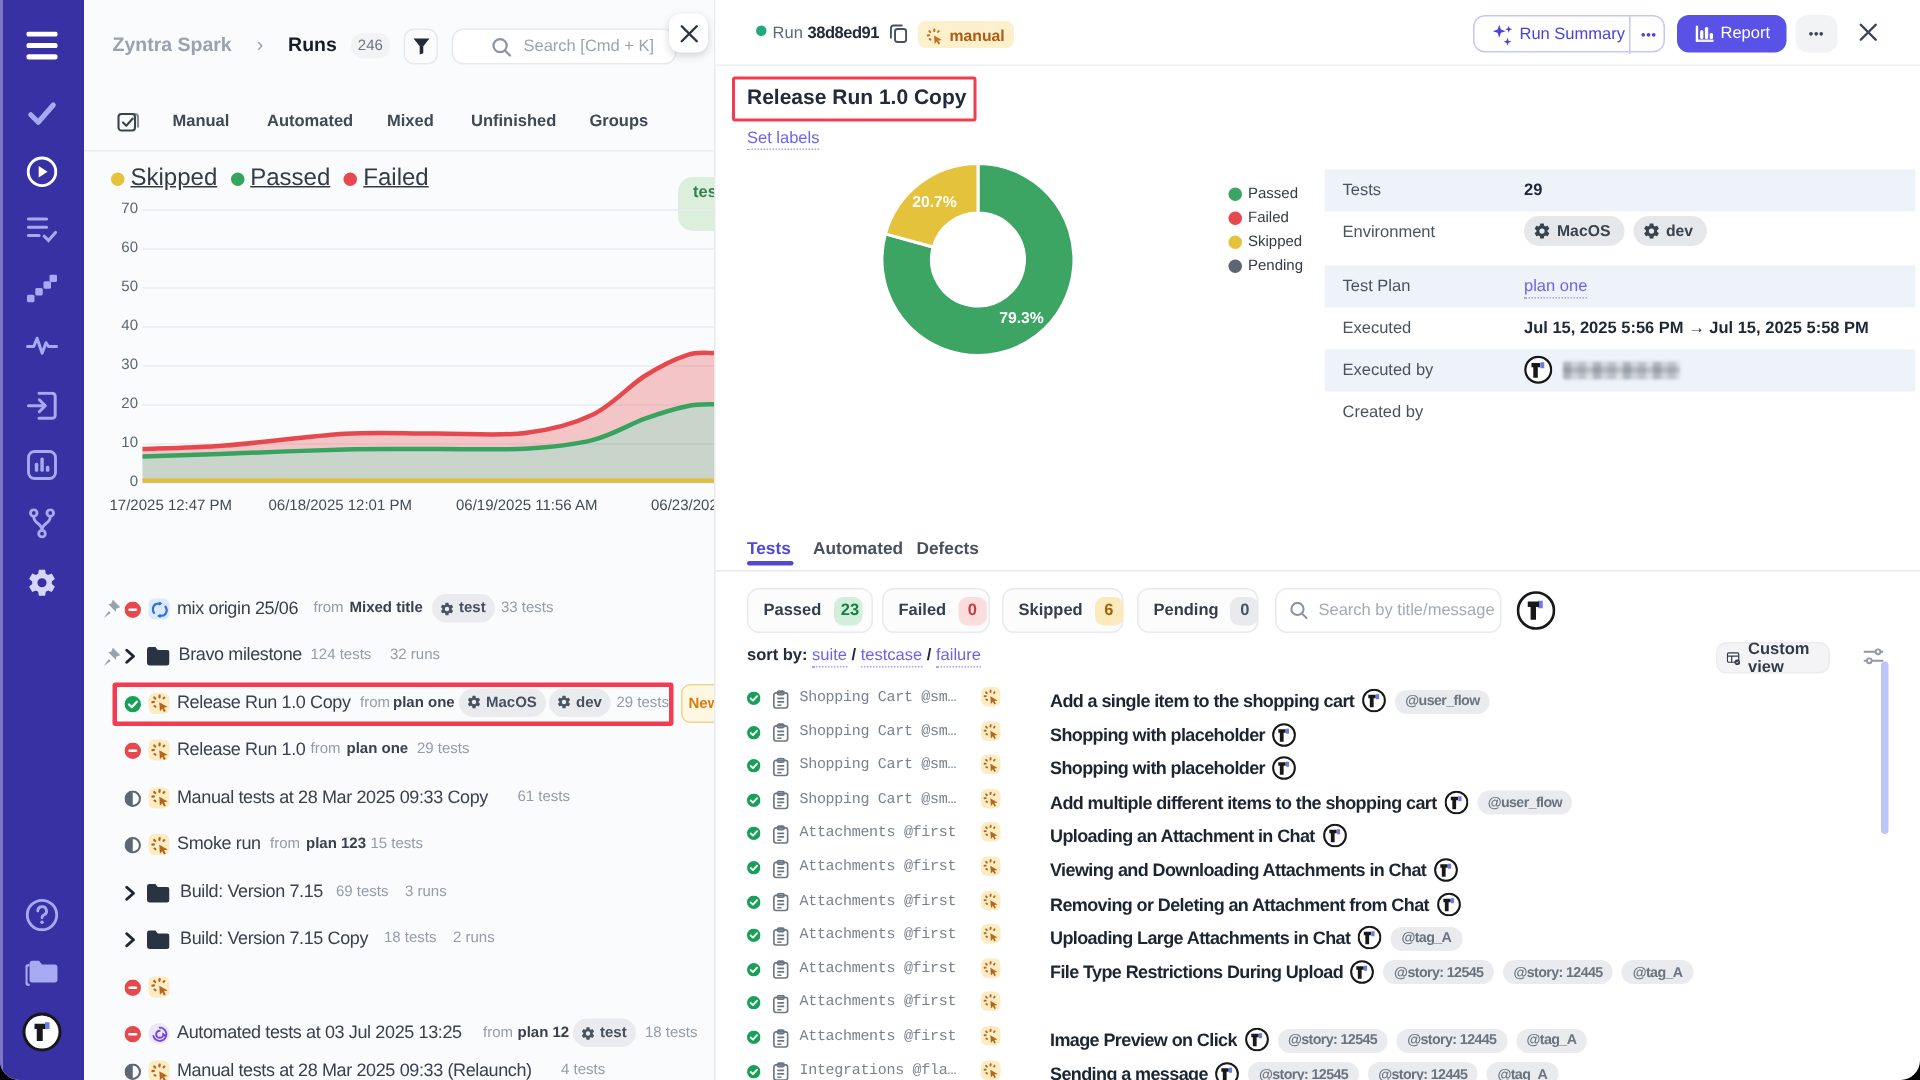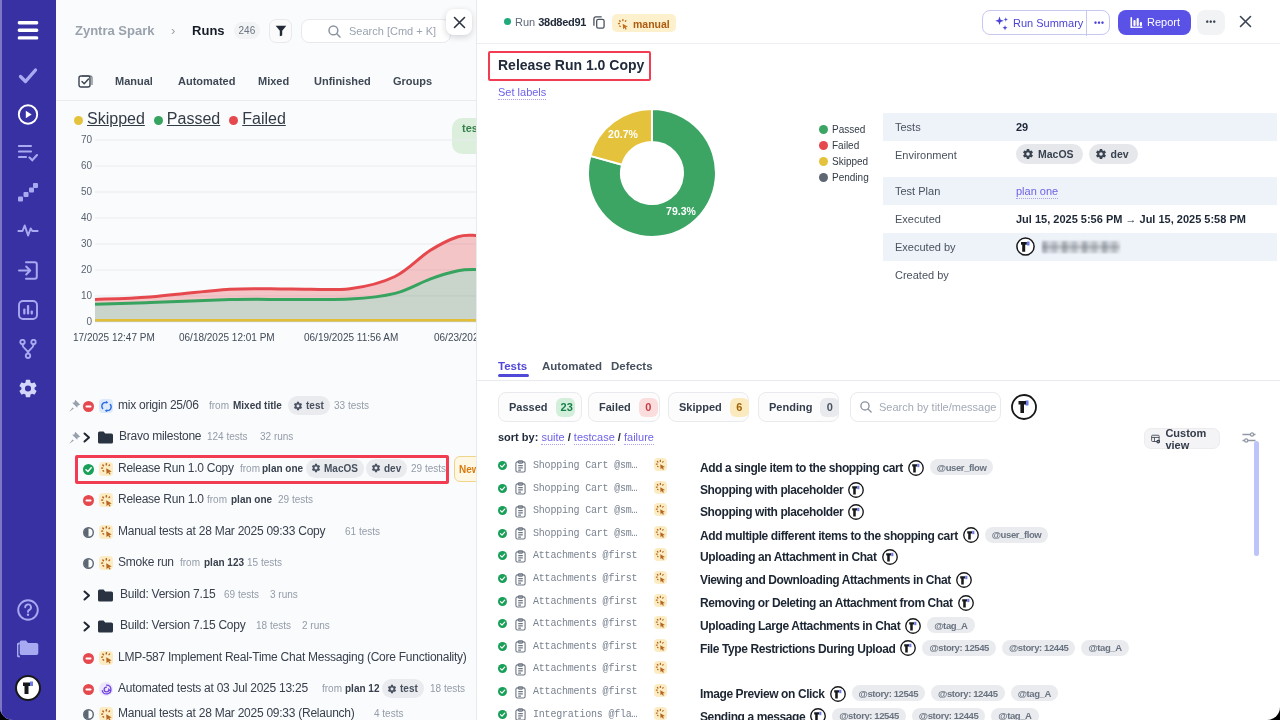--- a/index.html
+++ b/index.html
@@ -413,21 +413,20 @@
               <g fill="#b5651d">
                 <path d="M6.2 6.2 L11.8 9.4 L9.3 9.9 L10.6 12 L9.3 12.6 L8.2 10.5 L6.6 12.2 Z"></path>
                 <rect x="5.6" y="1.0" width="1.5" height="2.6" rx="0.7" transform="rotate(8 6.3 2.3)"></rect>
                 <rect x="2.4" y="2.2" width="1.5" height="2.4" rx="0.7" transform="rotate(-40 3.1 3.4)"></rect>
                 <rect x="0.9" y="5.3" width="2.4" height="1.5" rx="0.7" transform="rotate(-8 2.1 6)"></rect>
                 <rect x="2.2" y="8.2" width="2.2" height="1.4" rx="0.7" transform="rotate(35 3.3 8.9)"></rect>
                 <rect x="8.6" y="2.2" width="1.4" height="2.2" rx="0.7" transform="rotate(40 9.3 3.3)"></rect>
               </g>
             </svg>
           </div>
-<span class="rr-title abs" style="left:62px;top:7px;white-space:nowrap">LMP-587 Implement Real-Time Chat Messaging (Core Functionality)</span>
 </div>
 
 <div class="runrow" style="top:674px">
 <svg class="abs" style="left:27px;top:10px" width="11" height="11" viewBox="0 0 11 11">
             <circle cx="5.5" cy="5.5" r="5.5" fill="#e5484d"></circle>
             <rect x="2.5" y="4.6" width="6" height="1.8" rx="0.9" fill="#fff"></rect>
           </svg>
 <div class="typeico abs" style="left:43px;top:8px;background:#ece7fc;border-radius:50%">
             <svg width="11" height="11" viewBox="0 0 12 12">
               <path d="M6 1.2 a4.8 4.8 0 1 1 -4.6 6 M6 3.4 a2.6 2.6 0 1 0 2.6 2.6 l1.6 1.4" stroke="#7144e0" stroke-width="1.4" fill="none" stroke-linecap="round"></path>

